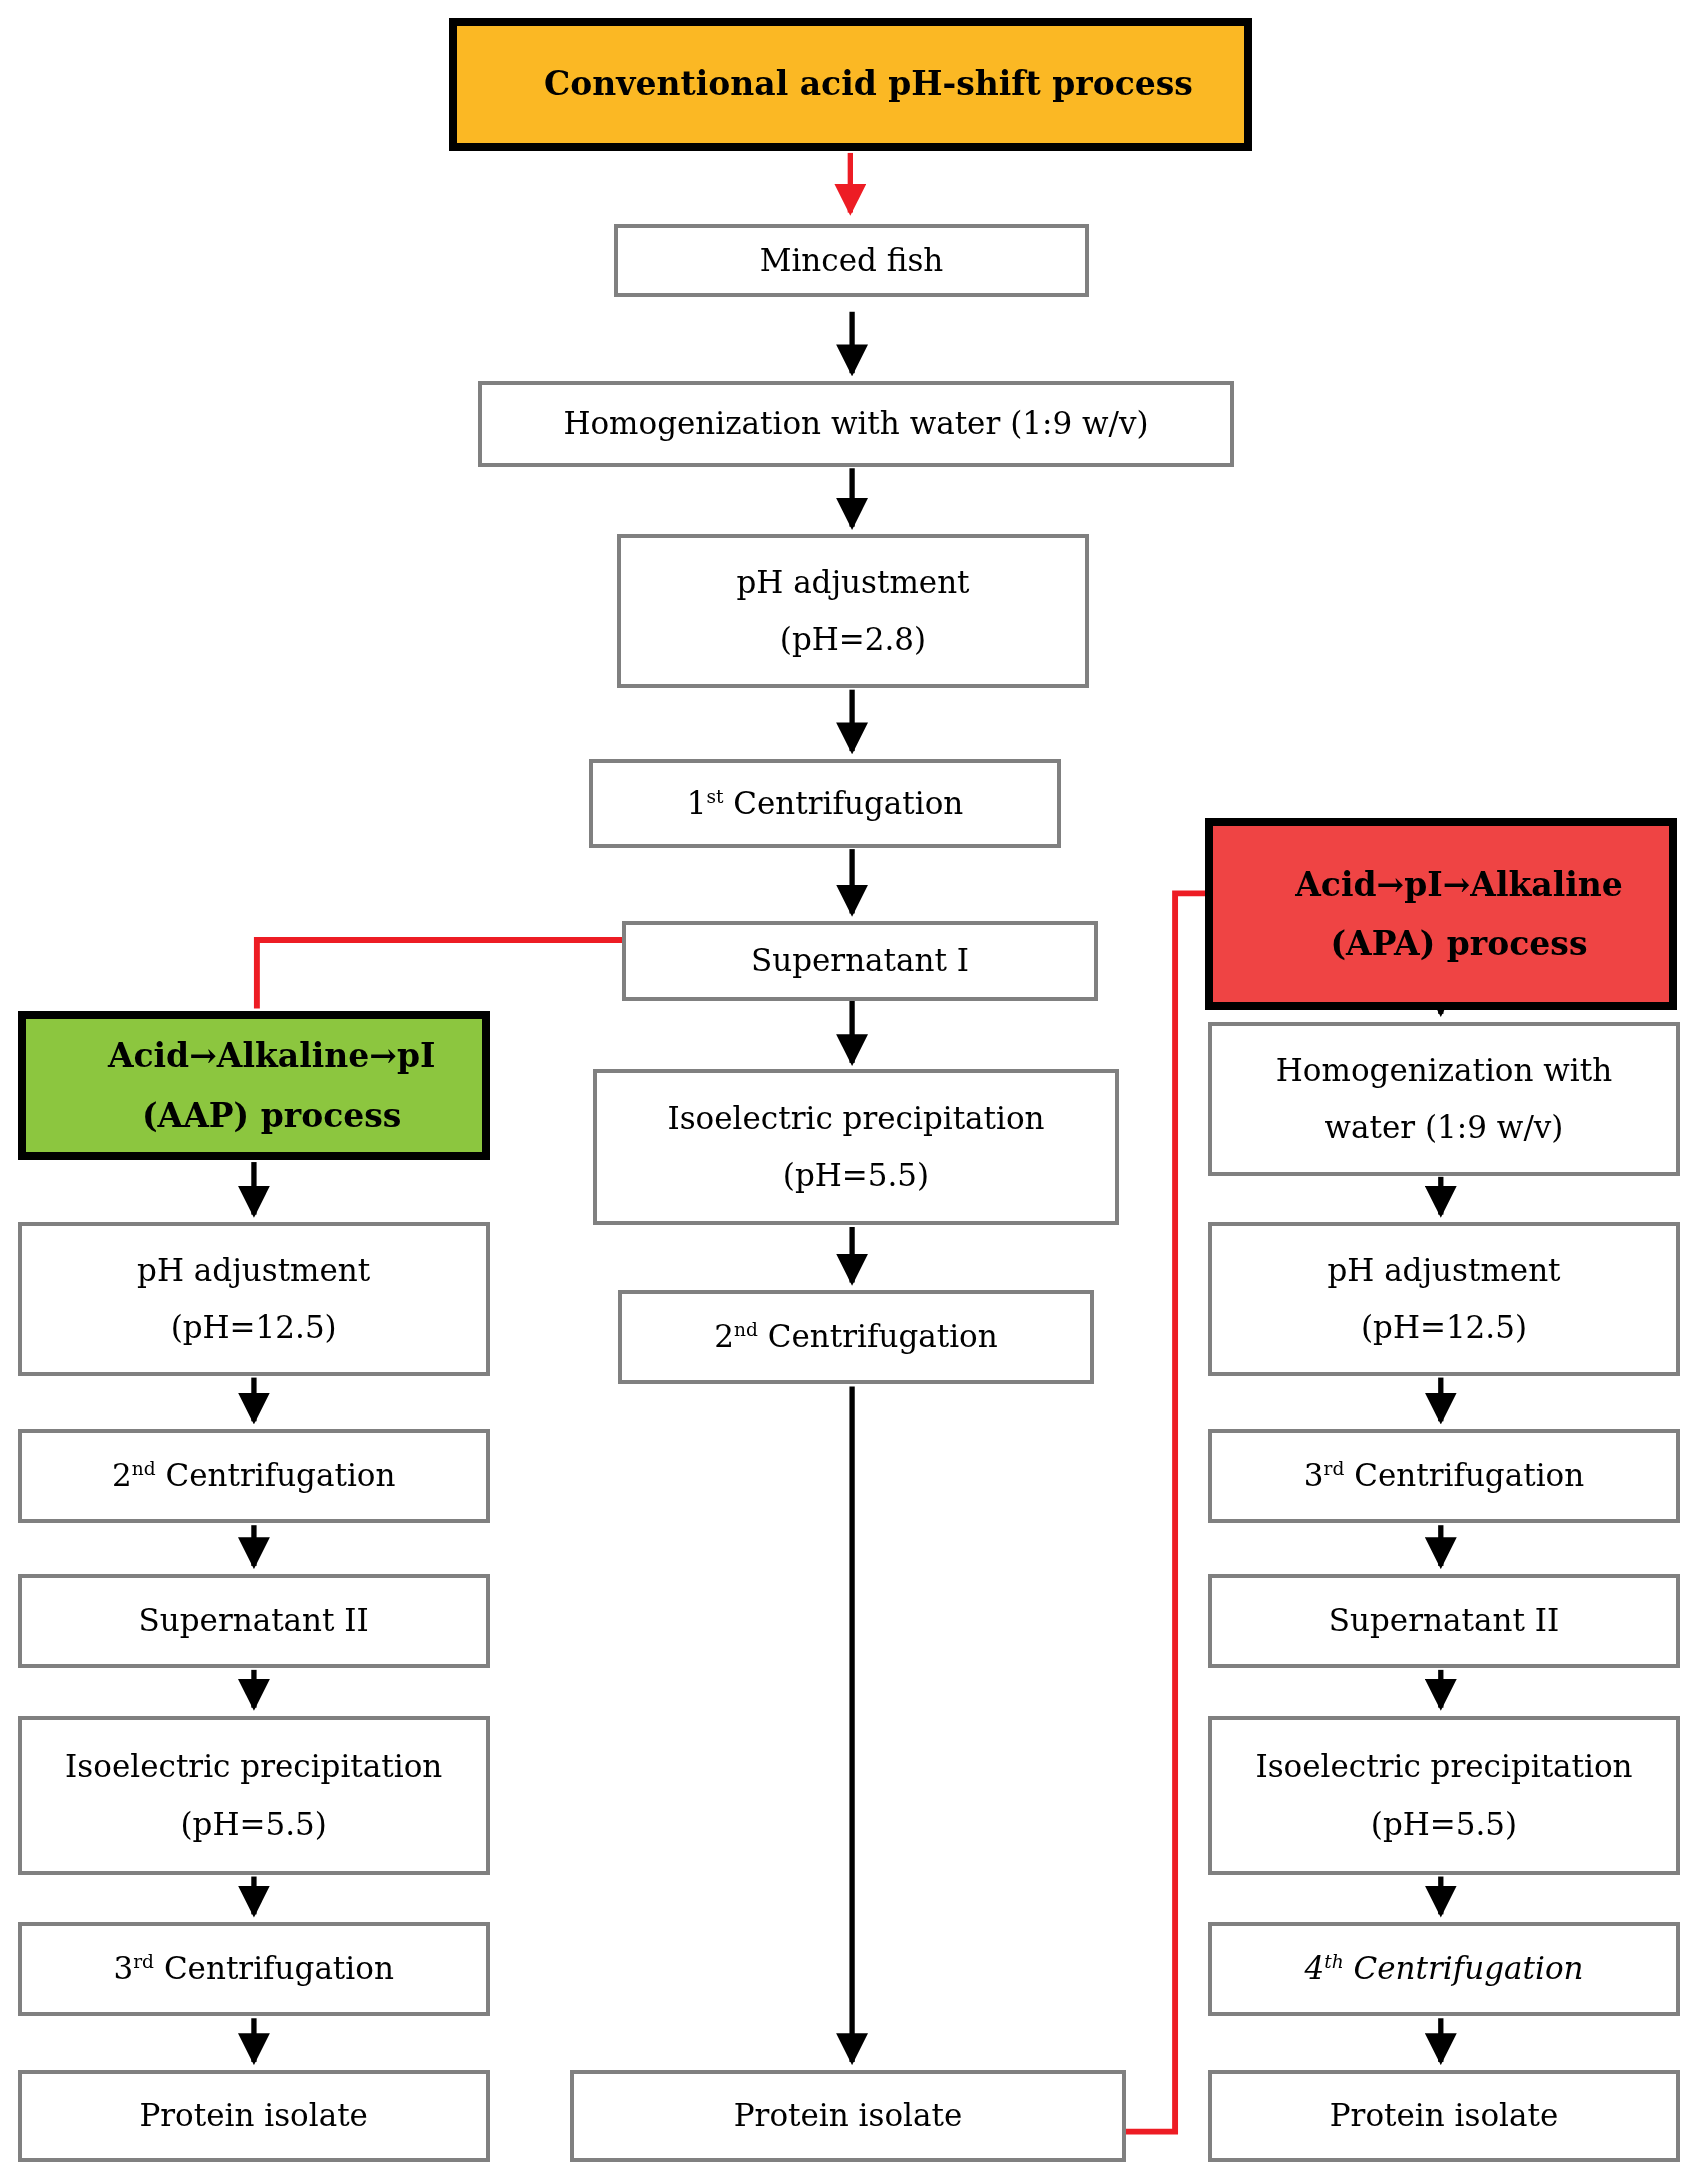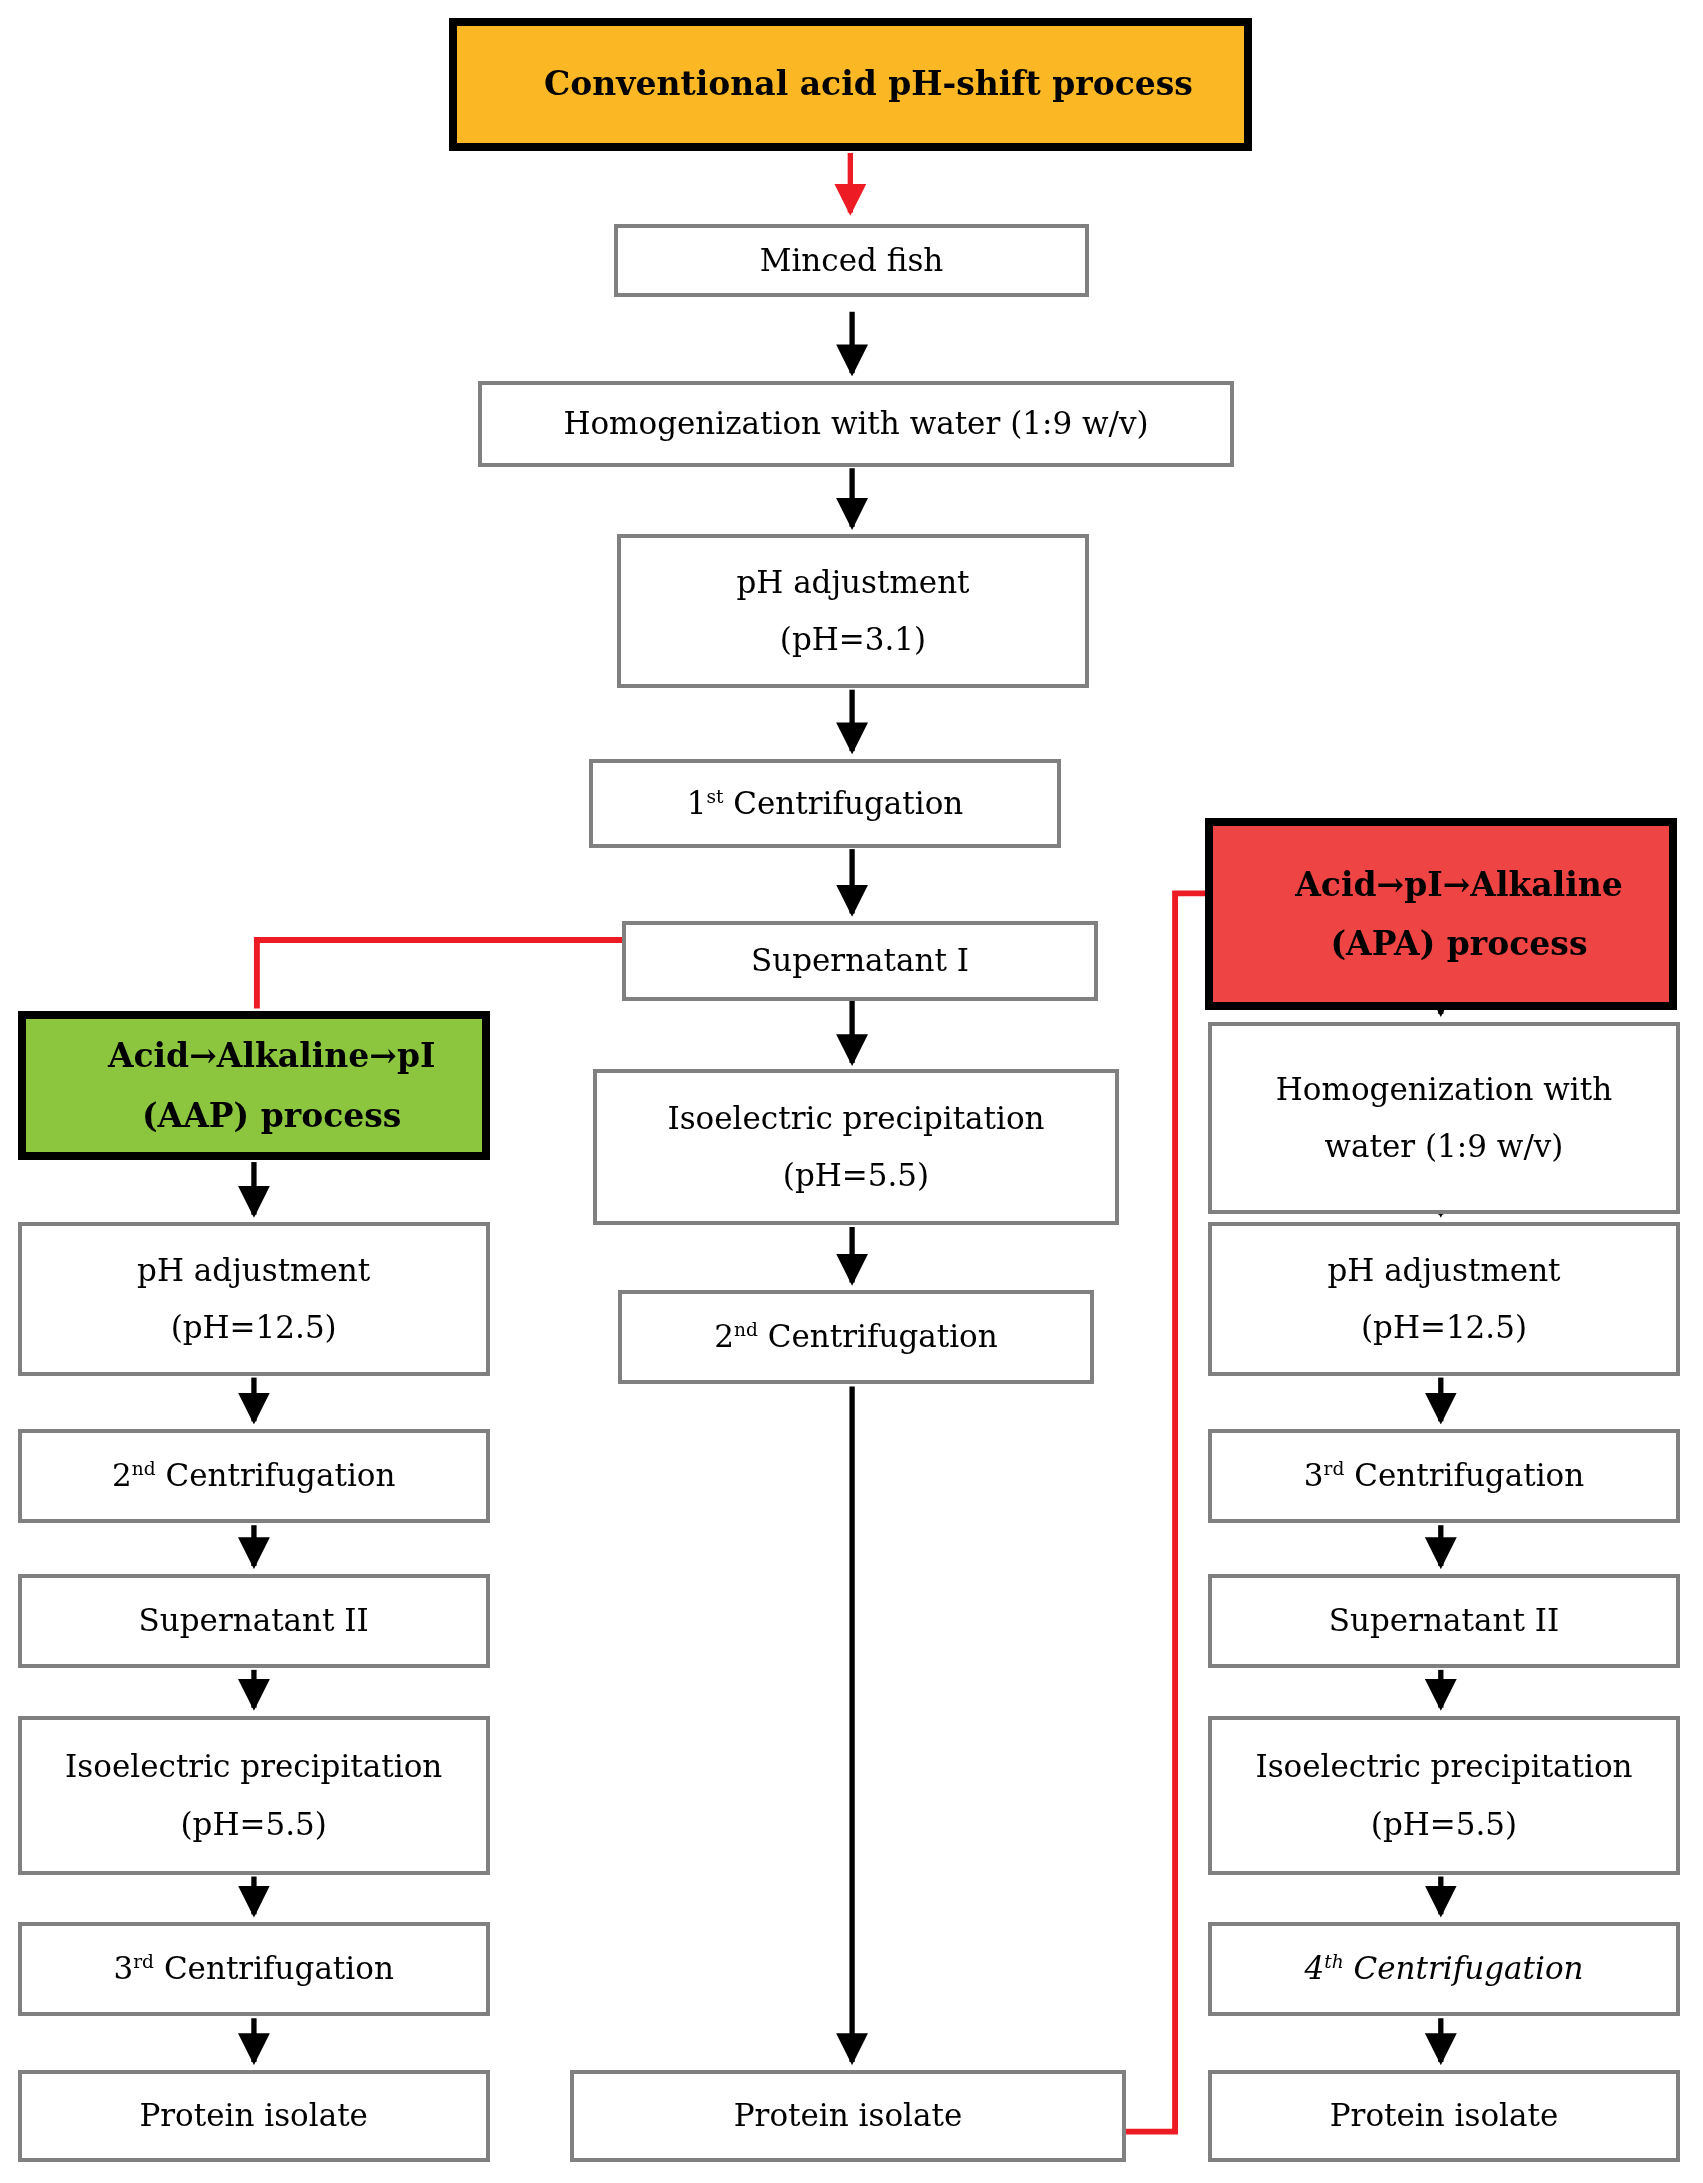--- a/index.html
+++ b/index.html
@@ -122,21 +122,21 @@
     <span>Minced fish</span>
   </div>
 
   <div class="node" style="left:478px;top:381px;width:756px;height:86px;">
     <span>Homogenization with water (1:9 w/v)</span>
   </div>
 
   <div class="node" style="left:617px;top:534px;width:472px;height:154px;">
     <span class="stack">
       <span class="line">pH adjustment</span>
-      <span class="line">(pH=3.1)</span>
+      <span class="line">(pH=2.8)</span>
     </span>
   </div>
 
   <div class="node" style="left:589px;top:759px;width:472px;height:89px;">
     <span><span>1</span><sup>st</sup><span> Centrifugation</span></span>
   </div>
 
   <div class="node" style="left:622px;top:921px;width:476px;height:80px;">
     <span>Supernatant I</span>
   </div>
@@ -179,21 +179,21 @@
   </div>
 
   <div class="node" style="left:17.7px;top:1922px;width:472px;height:94px;">
     <span><span>3</span><sup>rd</sup><span> Centrifugation</span></span>
   </div>
 
   <div class="node" style="left:17.7px;top:2070px;width:472px;height:92px;">
     <span>Protein isolate</span>
   </div>
 
-  <div class="node" style="left:1208px;top:1022px;width:472px;height:192px;">
+  <div class="node" style="left:1208px;top:1022px;width:472px;height:154px;">
     <span class="stack">
       <span class="line">Homogenization with</span>
       <span class="line">water (1:9 w/v)</span>
     </span>
   </div>
 
   <div class="node" style="left:1208px;top:1222px;width:472px;height:154px;">
     <span class="stack">
       <span class="line">pH adjustment</span>
       <span class="line">(pH=12.5)</span>

